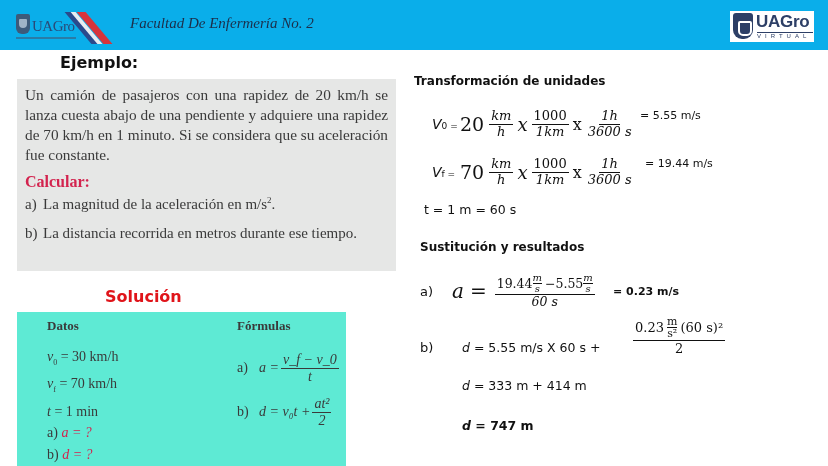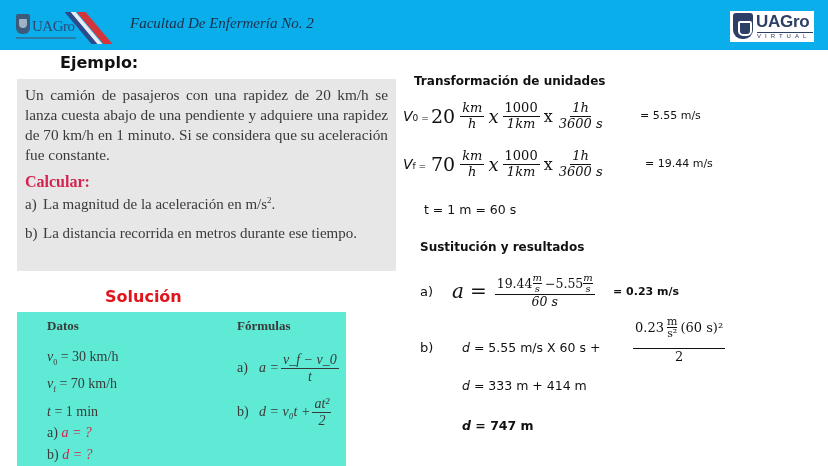--- a/index.html
+++ b/index.html
@@ -46,21 +46,21 @@
   .red { color: #d3234e; font-style: italic; }
   .formula { display: flex; align-items: center; font-size: 14px; height: 44px; }
   .formula .lbl { width: 22px; }
   .frac { display: inline-flex; flex-direction: column; align-items: center; vertical-align: middle; margin: 0 2px; }
   .frac .num { border-bottom: 1px solid currentColor; padding: 0 2px; line-height: 1.1; }
   .frac .den { padding: 0 2px; line-height: 1.1; }
   .it { font-style: italic; }
 
   
   .section-title { position: absolute; font-family: "DejaVu Sans", sans-serif; font-weight: bold; font-size: 12px; color: #111; }
-  .conv-row { position: absolute; left: 403px; height: 44px; display: flex; align-items: center; }
+  .conv-row { position: absolute; left: 432px; height: 44px; display: flex; align-items: center; margin-top: 8px; }
   .conv-row .var { font-family: "DejaVu Sans", sans-serif; font-style: italic; font-size: 14px; width: 28px; }
   .conv-row .var small { font-size: 9px; font-style: normal; }
   .conv-row .big { font-family: "DejaVu Serif", serif; font-size: 19px; margin-right: 3px; }
   .conv-row .frac { font-family: "DejaVu Serif", serif; font-size: 13px; }
   .conv-row .frac .num, .conv-row .frac .den { font-style: italic; }
   .conv-row .x-it { font-family: "DejaVu Serif", serif; font-style: italic; font-size: 18px; margin: 0 2px; }
   .conv-row .x-rm { font-family: "DejaVu Serif", serif; font-size: 16px; margin: 0 2px; }
   .result { position: absolute; font-family: "DejaVu Sans", sans-serif; font-size: 11px; color: #111; }
   .plain { position: absolute; font-family: "DejaVu Sans", sans-serif; font-size: 12.5px; color: #111; }
   .plain i { font-style: italic; }
@@ -68,21 +68,21 @@
   .sub-a { position: absolute; left: 420px; top: 268px; height: 46px; display: flex; align-items: center; }
   .sub-a .lbl { font-family: "DejaVu Sans", sans-serif; font-size: 13px; width: 32px; }
   .sub-a .a-var { font-family: "DejaVu Serif", serif; font-style: italic; font-size: 20px; }
   .sub-a .eq { font-family: "DejaVu Serif", serif; font-size: 20px; margin: 0 6px; }
   .sub-a .frac { font-family: "DejaVu Serif", serif; font-size: 12.5px; }
   .mini-frac { display: inline-flex; flex-direction: column; align-items: center; vertical-align: middle; font-size: 10px; font-style: italic; }
   .mini-frac span:first-child { border-bottom: 1px solid #111; line-height: 1; }
   .mini-frac span:last-child { line-height: 1; }
 
   .big-frac { position: absolute; left: 633px; top: 316px; font-family: "DejaVu Serif", serif; font-size: 13px; display: inline-flex; flex-direction: column; align-items: center; }
-  .big-frac .num { border-bottom: 1px solid #111; padding: 0 2px 9px; display: flex; align-items: center; }
+  .big-frac .num { border-bottom: 1px solid #111; padding: 0 2px 1px; display: flex; align-items: center; }
   .big-frac .den { line-height: 1.2; }
   .big-frac .mini-frac { font-style: normal; margin: 0 3px; }
 </style>
 </head>
 <body>
 
 <div class="header">
   <div class="logo-left">
     <div class="crest"></div>
     <div class="word">UAGro</div>

